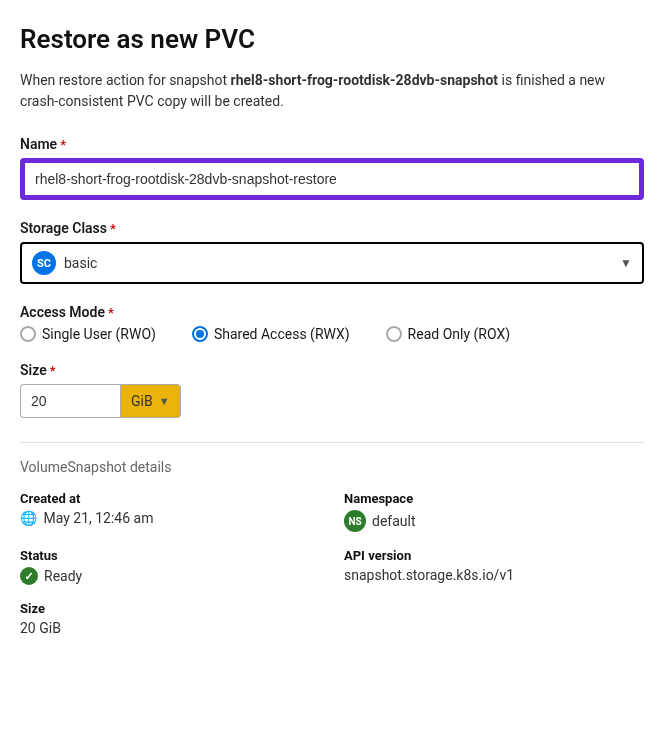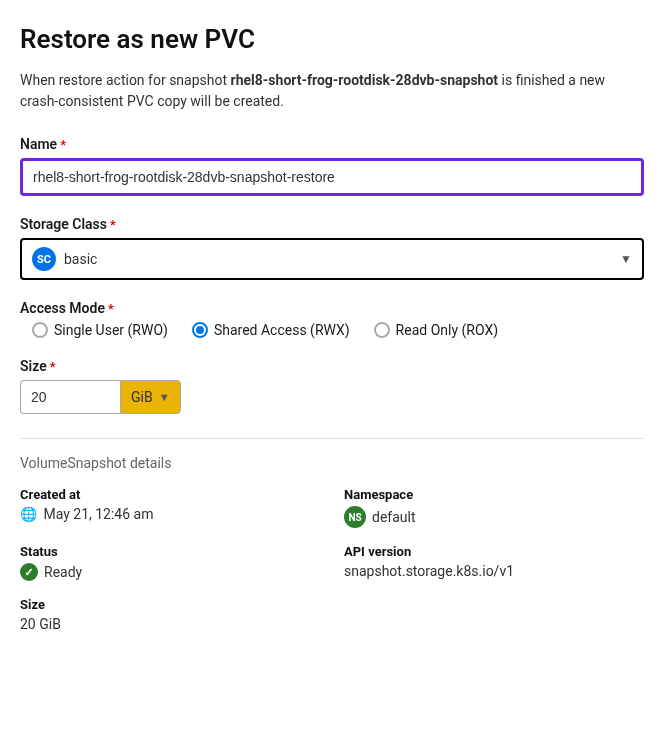--- a/index.html
+++ b/index.html
@@ -36,21 +36,21 @@
       display: flex;
       align-items: center;
       gap: 3px;
     }
     .required-star {
       color: #c00;
       font-size: 13px;
     }
     .text-input {
       width: 100%;
-      border: 3px solid #6d28d9;
+      border: 5px solid #6d28d9;
       border-radius: 4px;
       padding: 8px 10px;
       font-size: 14px;
       color: #333;
       outline: none;
     }
     .select-wrapper {
       position: relative;
       width: 100%;
       border: 2px solid #000000;
@@ -80,23 +80,22 @@
       font-size: 14px;
       color: #333;
     }
     .select-chevron {
       font-size: 12px;
       color: #555;
     }
     .radio-group {
       display: flex;
       align-items: center;
-      gap: 24px;
+      gap: 36px;
       flex-wrap: wrap;
-      margin-left: 12px;
     }
     .radio-option {
       display: flex;
       align-items: center;
       gap: 6px;
       cursor: pointer;
       font-size: 14px;
     }
     .radio-input {
       appearance: none;

